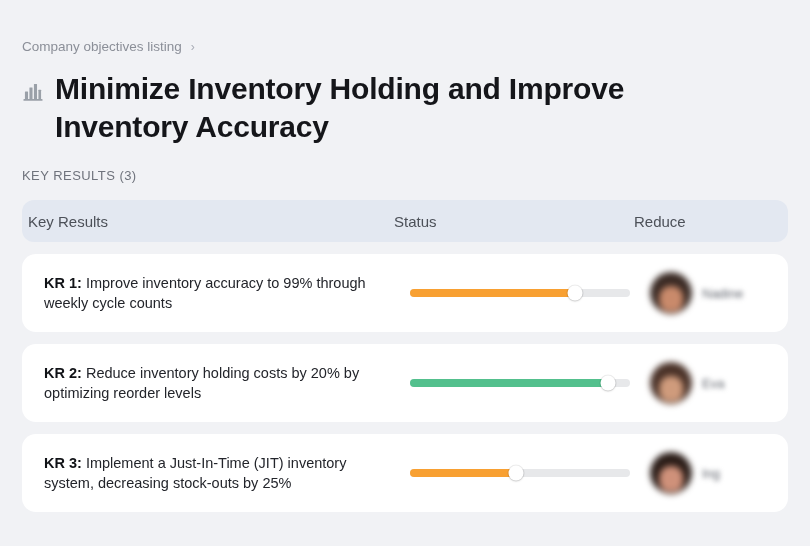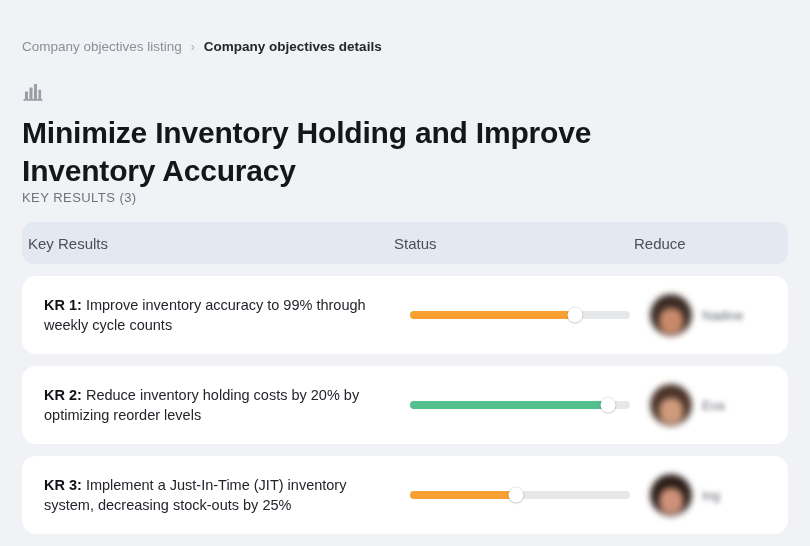--- a/index.html
+++ b/index.html
@@ -49,38 +49,38 @@
     white-space: nowrap;
   }
 
   
   .title-row {
     display: flex;
     align-items: flex-start;
     gap: 11px;
     margin-top: 14px;
     max-width: 700px;
-    flex-direction: column;
   }
   .title-icon {
     flex: 0 0 auto;
     width: 22px;
     height: 22px;
     margin-top: 11px;
   }
   .page-title {
     font-size: 30px;
     line-height: 38px;
     font-weight: 700;
     letter-spacing: -0.2px;
     color: #15161a;
   }
 
   
   .section-label {
+    margin-top: 22px;
     font-size: 13px;
     letter-spacing: 0.45px;
     color: #6f737c;
     text-transform: uppercase;
   }
 
   
   .table {
     margin-top: 17px;
   }
@@ -187,21 +187,20 @@
   }
 </style>
 </head>
 <body style="background: rgb(241, 242, 245);">
 
 <div class="page">
 
   <nav class="breadcrumb">
     <span class="crumb-link">Company objectives listing</span>
     <span class="crumb-sep">›</span>
-    <span class="crumb-current">Company objectives details</span>
   </nav>
 
   <div class="title-row">
     <span class="title-icon">
       <svg viewBox="0 0 24 24" width="22" height="22" aria-hidden="true">
         <g fill="#9aa0a8">
           <rect x="3.2" y="11.5" width="3.4" height="8.2" rx="0.4"></rect>
           <rect x="8.1" y="7.0" width="3.4" height="12.7" rx="0.4"></rect>
           <rect x="13.0" y="3.2" width="3.4" height="16.5" rx="0.4"></rect>
           <rect x="17.9" y="9.6" width="2.9" height="10.1" rx="0.4"></rect>

